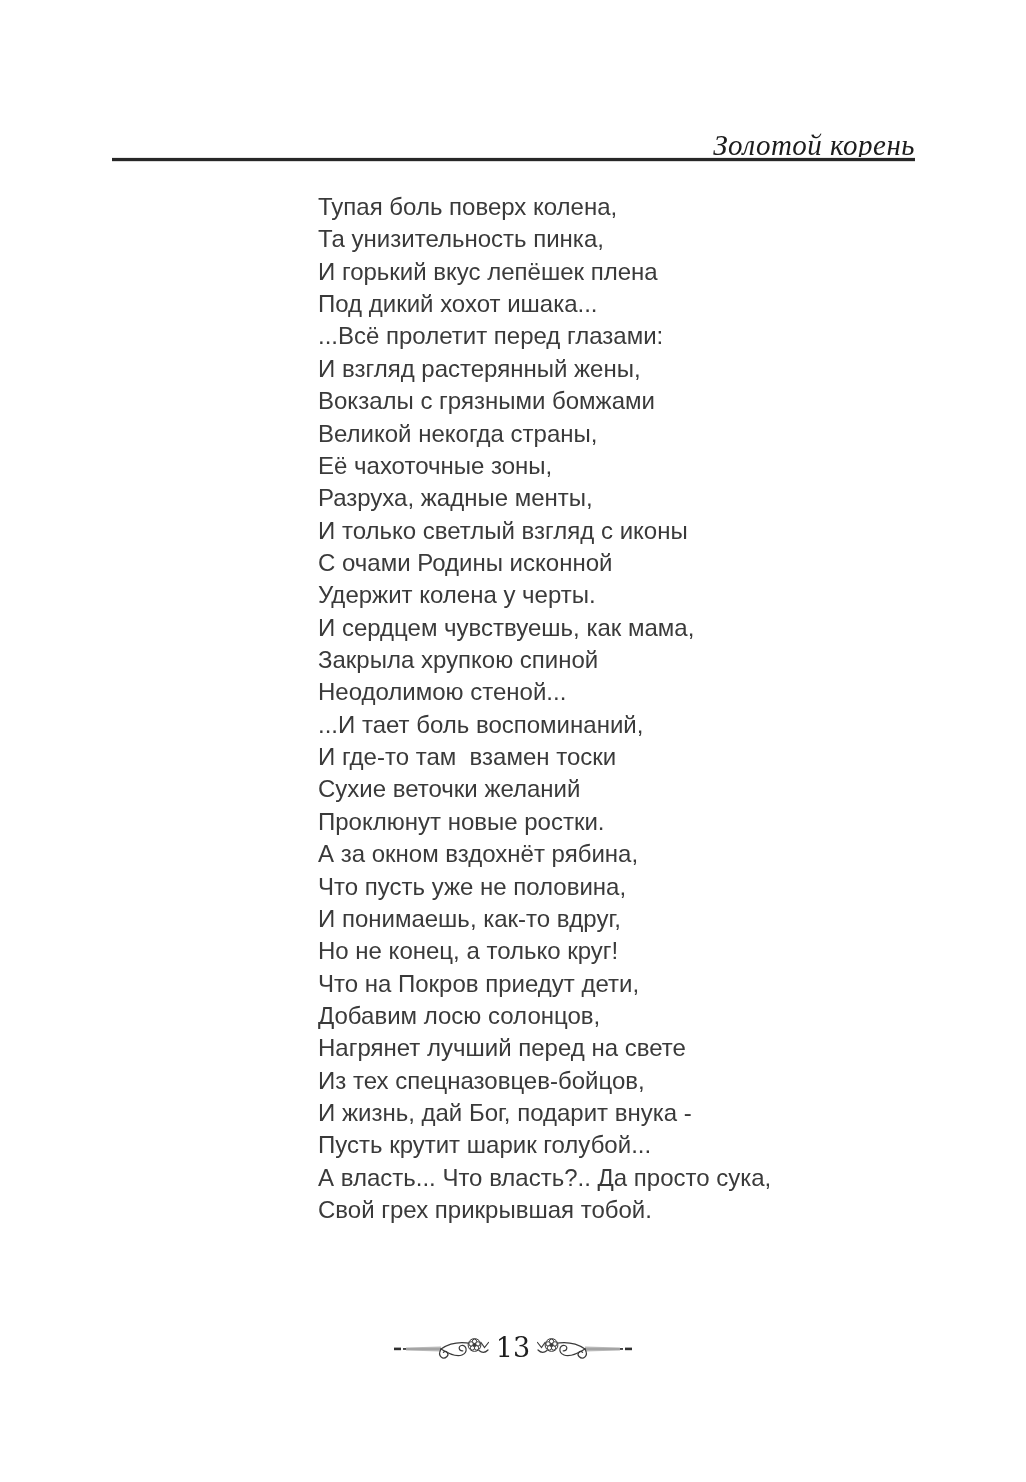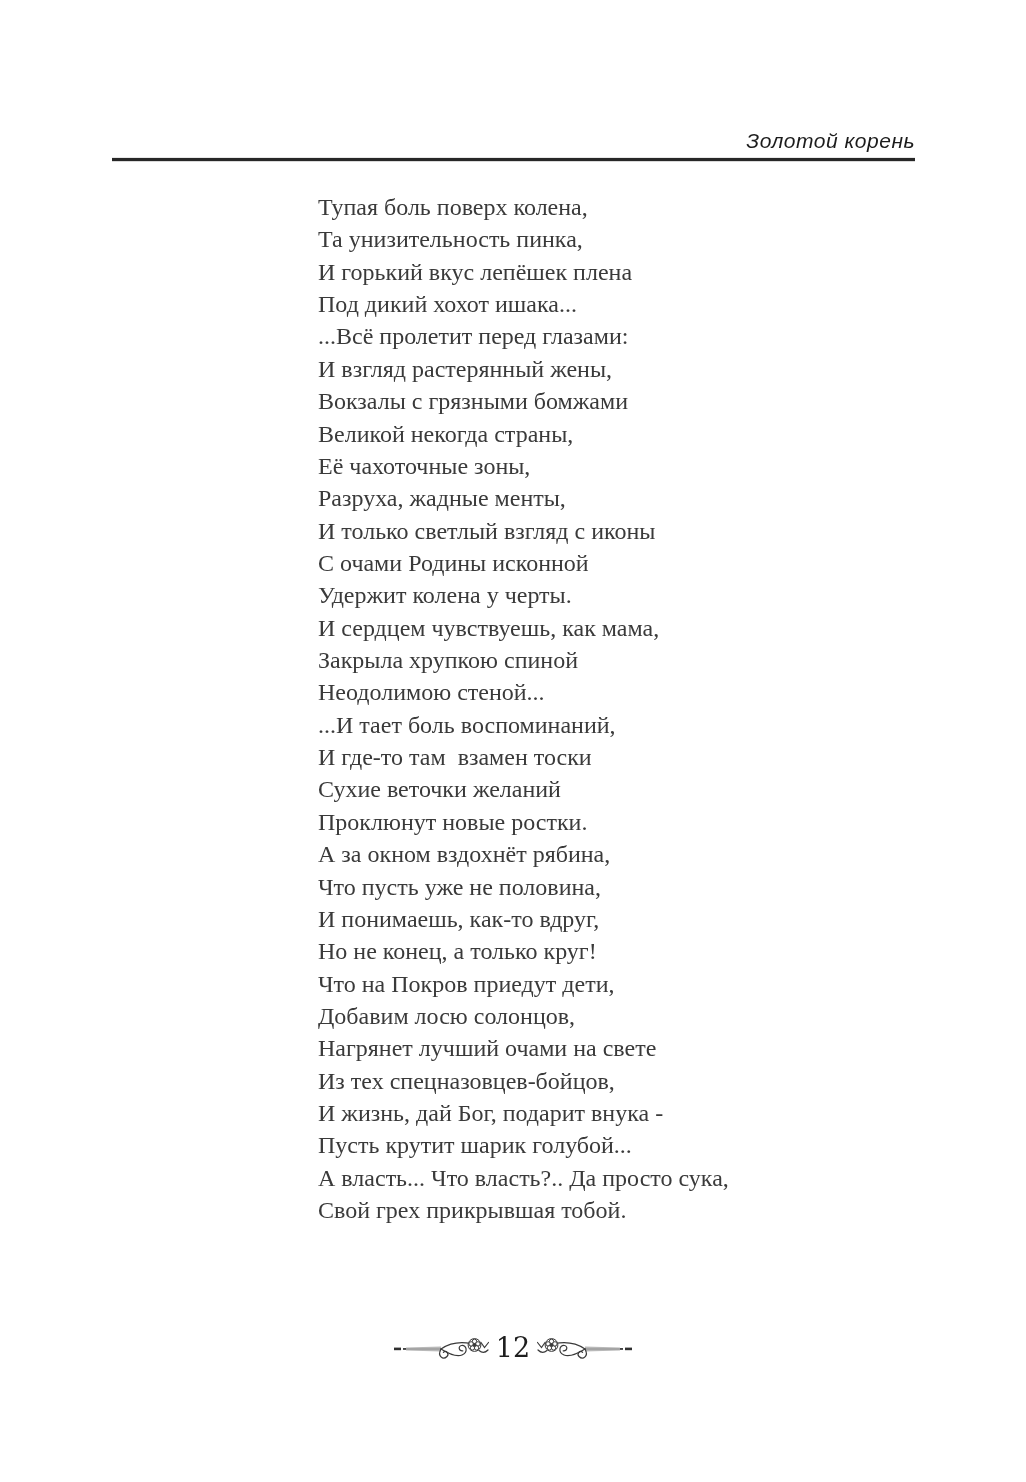--- a/index.html
+++ b/index.html
@@ -17,23 +17,23 @@
   .page {
     position: absolute;
     inset: 0;
     background: #ffffff;
   }
   
   .header-title {
     position: absolute;
     top: 129px;
     right: 111px;
-    font-family: Liberation Sans, sans-serif;
+    font-family: Liberation Serif, serif;
     font-style: italic;
-    font-size: 21px;
+    font-size: 29px;
     letter-spacing: 0.5px;
     color: #1c1c1c;
     white-space: nowrap;
   }
   .header-rule {
     position: absolute;
     top: 158px;
     left: 112px;
     width: 803px;
     height: 3px;
@@ -41,21 +41,21 @@
     box-shadow: 0 1px 0 #d9d9d9, 0 -1px 0 #e8e8e8;
   }
   
   .poem {
     position: absolute;
     top: 191px;
     left: 318px;
     color: #3a3a3a;
     font-size: 24px;
     line-height: 32.36px;
-    font-family: Liberation Serif, serif;
+    font-family: Liberation Sans, sans-serif;
   }
   .poem-line {
     white-space: pre-wrap;
   }
   
   .footer {
     position: absolute;
     top: 1330px;
     left: 0;
     width: 100%;
@@ -104,21 +104,21 @@
       <div class="poem-line">...И тает боль воспоминаний,</div>
       <div class="poem-line">И где-то там  взамен тоски</div>
       <div class="poem-line">Сухие веточки желаний</div>
       <div class="poem-line">Проклюнут новые ростки.</div>
       <div class="poem-line">А за окном вздохнёт рябина,</div>
       <div class="poem-line">Что пусть уже не половина,</div>
       <div class="poem-line">И понимаешь, как-то вдруг,</div>
       <div class="poem-line">Но не конец, а только круг!</div>
       <div class="poem-line">Что на Покров приедут дети,</div>
       <div class="poem-line">Добавим лосю солонцов,</div>
-      <div class="poem-line">Нагрянет лучший очами на свете</div>
+      <div class="poem-line">Нагрянет лучший перед на свете</div>
       <div class="poem-line">Из тех спецназовцев-бойцов,</div>
       <div class="poem-line">И жизнь, дай Бог, подарит внука -</div>
       <div class="poem-line">Пусть крутит шарик голубой...</div>
       <div class="poem-line">А власть... Что власть?.. Да просто сука,</div>
       <div class="poem-line">Свой грех прикрывшая тобой.</div>
     </div>
 
   <div class="footer">
     <svg class="flourish" width="96" height="36" viewBox="0 0 96 36" xmlns="http://www.w3.org/2000/svg">
       <g id="flourish-half">
@@ -142,20 +142,20 @@
           <circle cx="81.5" cy="11.4" r="2.2"></circle>
           <circle cx="84.9" cy="13.9" r="2.2"></circle>
           <circle cx="83.6" cy="17.9" r="2.2"></circle>
           <circle cx="79.4" cy="17.9" r="2.2"></circle>
           <circle cx="78.1" cy="13.9" r="2.2"></circle>
           <circle cx="81.5" cy="15" r="1.3" fill="#3a3a3a"></circle>
         </g>
       </g>
     </svg>
 
-    <span class="page-number">12</span>
+    <span class="page-number">13</span>
 
     <svg class="flourish" width="96" height="36" viewBox="0 0 96 36" xmlns="http://www.w3.org/2000/svg">
       <use href="#flourish-half" transform="translate(96,0) scale(-1,1)"></use>
     </svg>
   </div>
 
 </div>
 
 </body></html>

